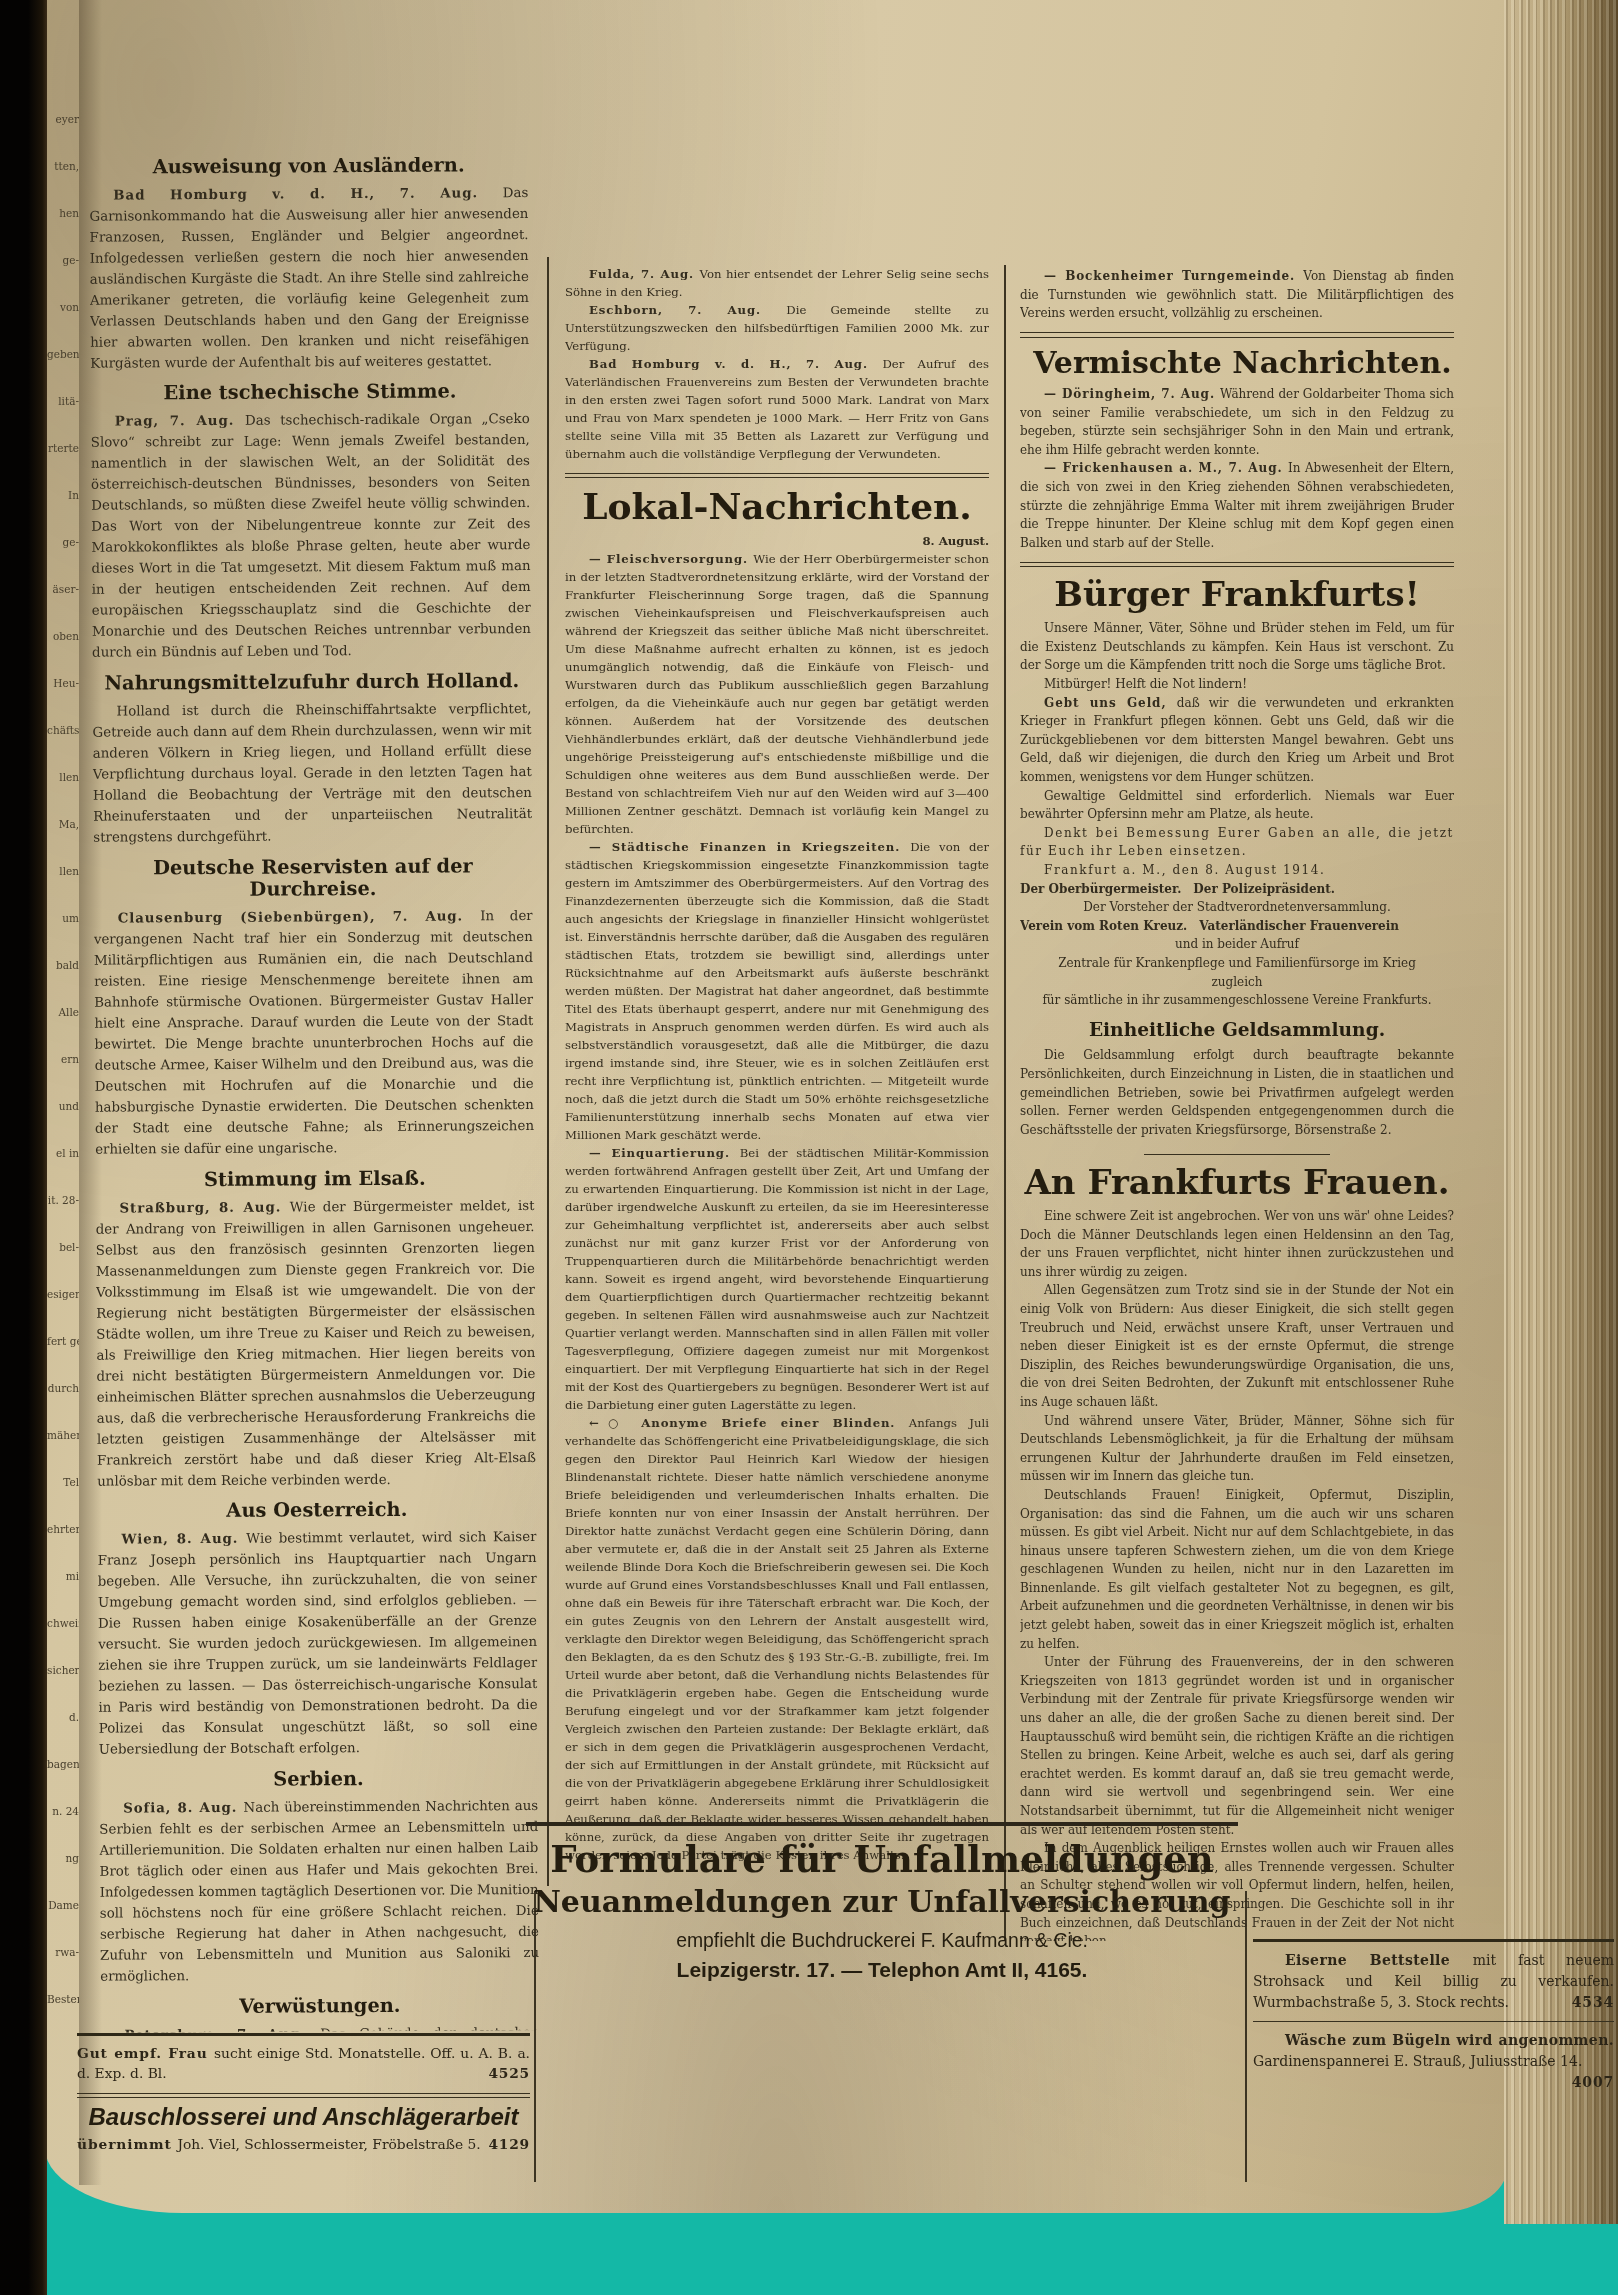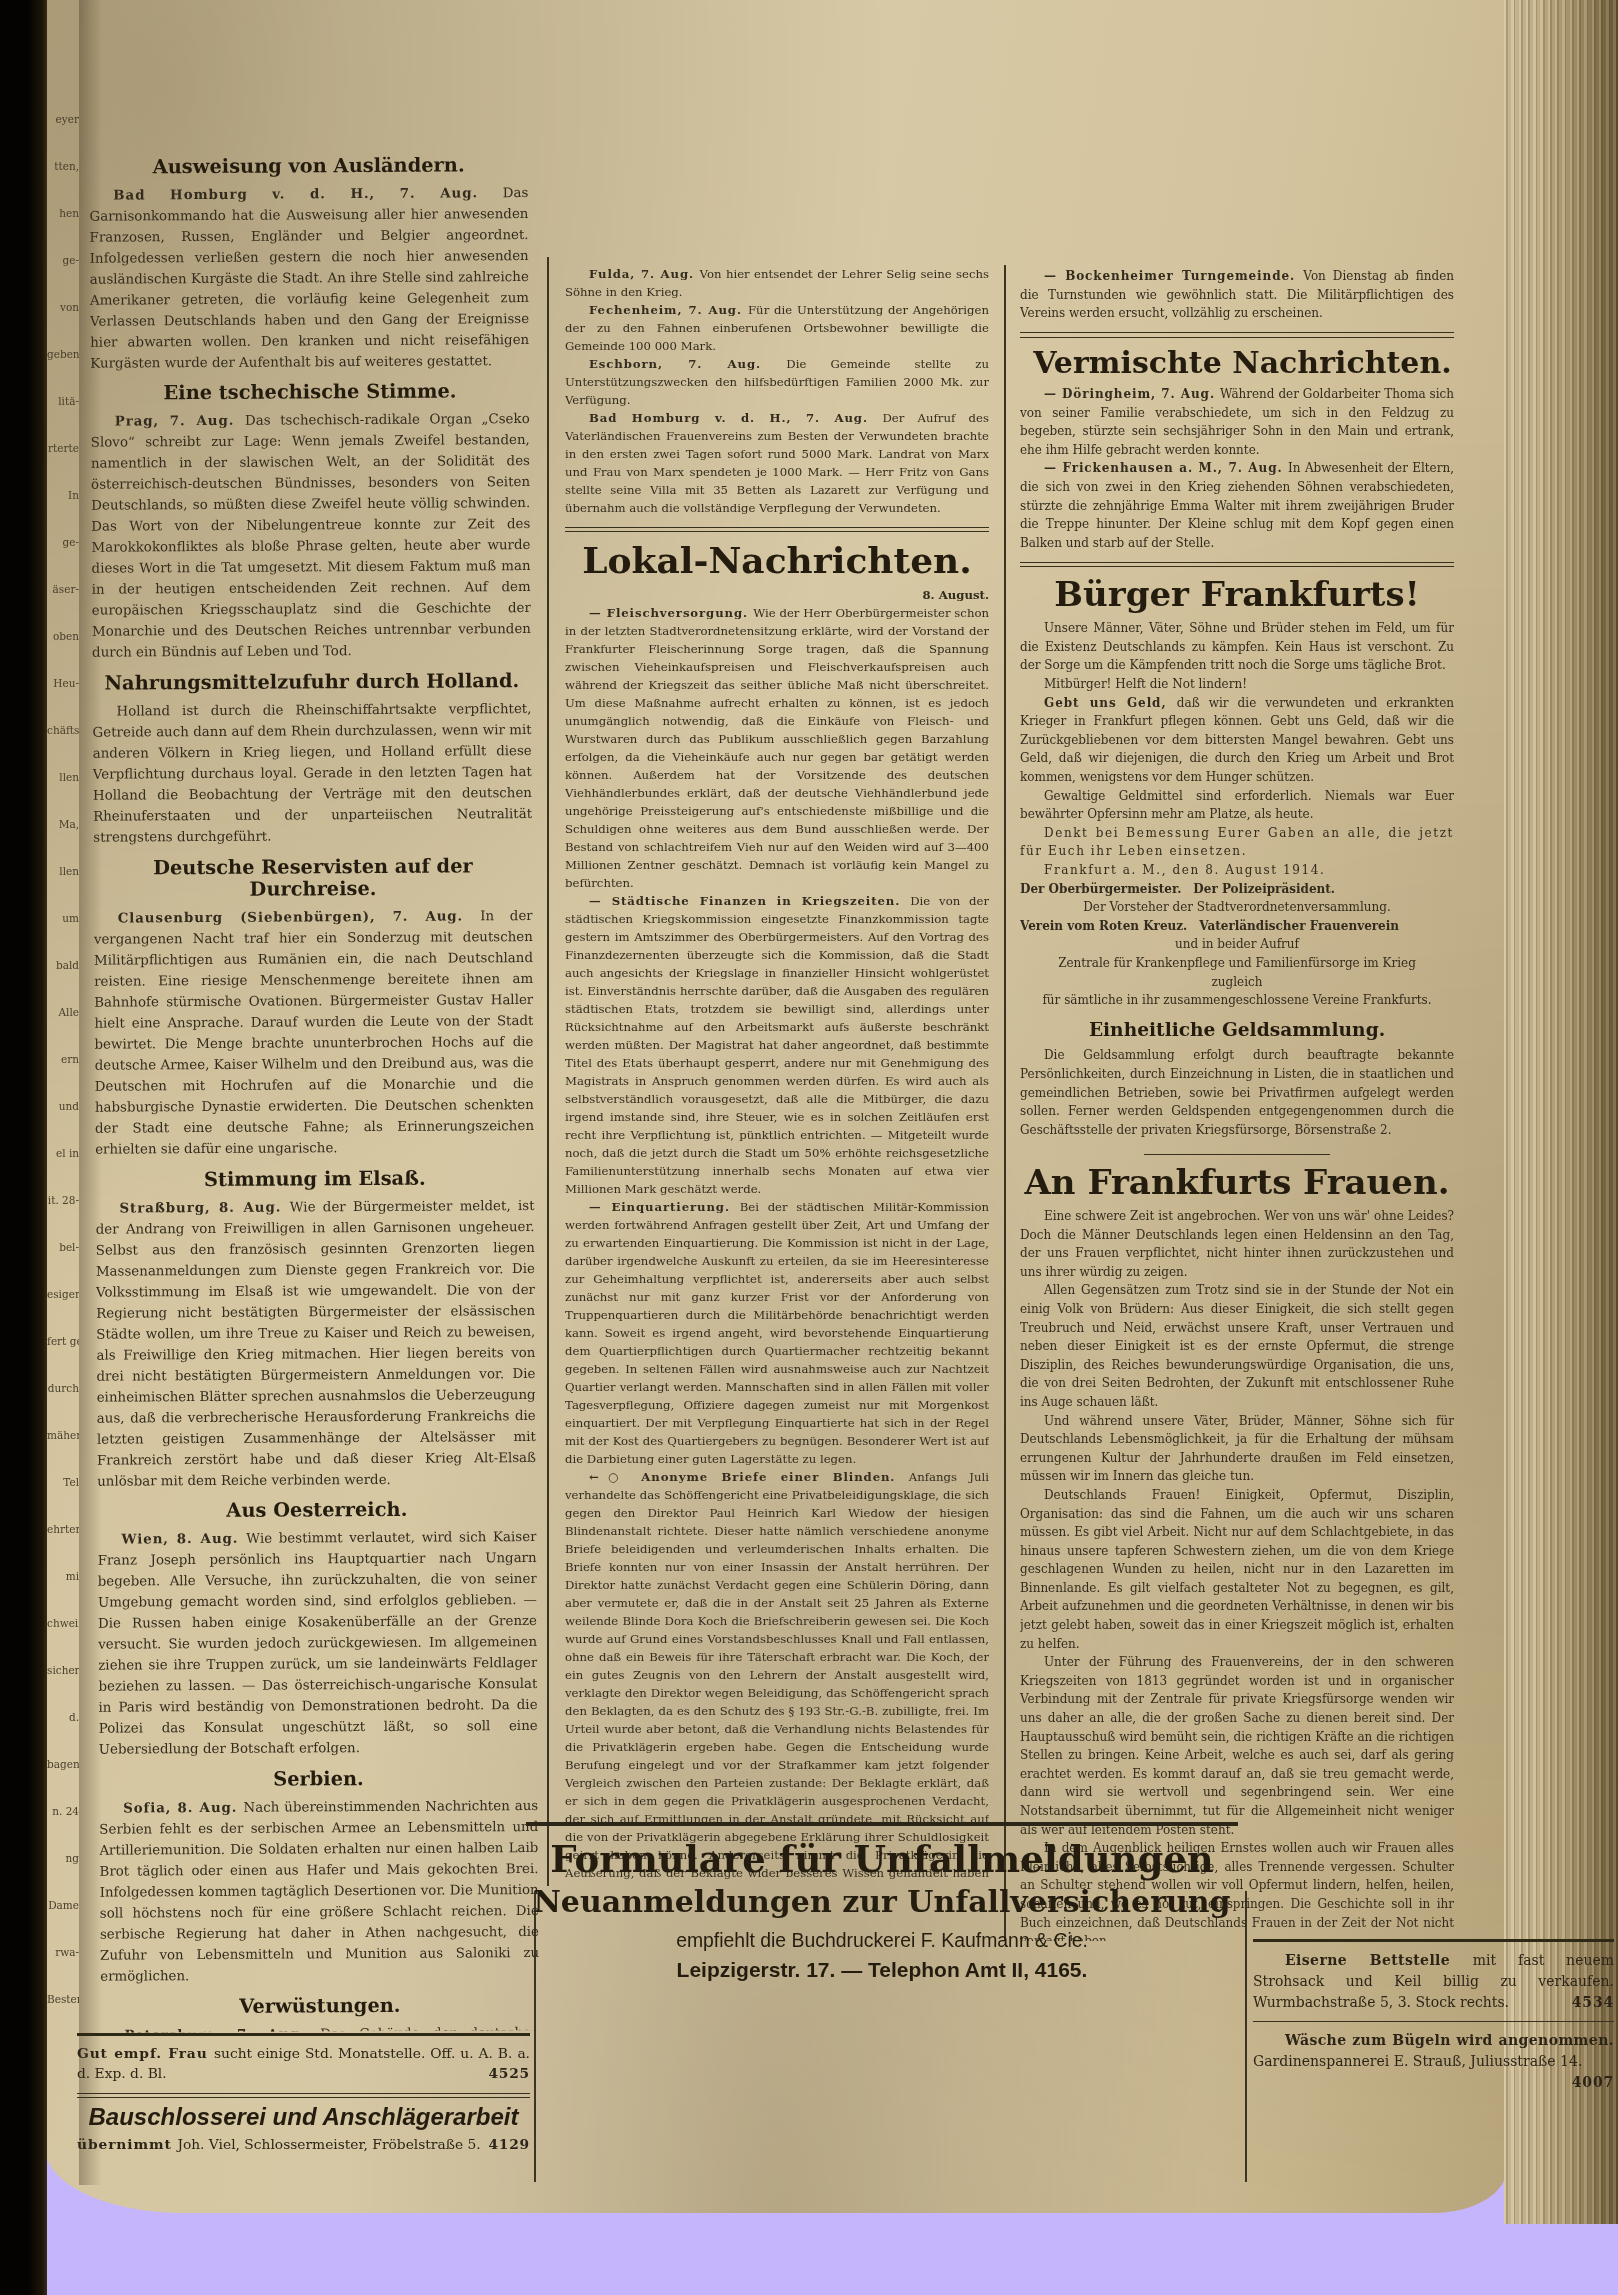--- a/index.html
+++ b/index.html
@@ -1,18 +1,18 @@
 <!DOCTYPE html>
 <html style="font-size:13px"><head>
 <meta charset="utf-8">
 <style>
   html,body{margin:0;padding:0;}
   body{width:1619px;height:2295px;background:#0b0805;overflow:hidden;
        font-family:"DejaVu Serif", serif;}
-  #photo{position:relative;width:1619px;height:2295px;background:#c4b5fd;overflow:hidden;}
+  #photo{position:relative;width:1619px;height:2295px;background:#14b8a6;overflow:hidden;}
 
   
   #paper{position:absolute;left:45px;top:0;width:1462px;height:2213px;
     background:linear-gradient(100deg,#c6b58d 0%,#d5c6a1 16%,#d8c9a6 45%,#d3c39d 70%,#c6b48c 88%,#b9a67d 100%);
     border-bottom-left-radius:138px 65px;border-bottom-right-radius:73px 45px;}
   #paper::before{content:'';position:absolute;inset:0;pointer-events:none;
     background:radial-gradient(ellipse at 8% 4%, rgba(55,38,18,0.22), transparent 38%),
                radial-gradient(ellipse at 50% 101%, rgba(55,38,18,0.20), transparent 42%),
                radial-gradient(ellipse at 100% 60%, rgba(70,50,25,0.10), transparent 50%);
     border-bottom-left-radius:138px 65px;border-bottom-right-radius:73px 45px;}
@@ -153,21 +153,20 @@
       <p class="para"><span class="lead">Straßburg, 8. Aug. </span>Wie der Bürgermeister meldet, ist der Andrang von Freiwilligen in allen Garnisonen ungeheuer. Selbst aus den französisch gesinnten Grenzorten liegen Massenanmeldungen zum Dienste gegen Frankreich vor. Die Volksstimmung im Elsaß ist wie umgewandelt. Die von der Regierung nicht bestätigten Bürgermeister der elsässischen Städte wollen, um ihre Treue zu Kaiser und Reich zu beweisen, als Freiwillige den Krieg mitmachen. Hier liegen bereits von drei nicht bestätigten Bürgermeistern Anmeldungen vor. Die einheimischen Blätter sprechen ausnahmslos die Ueberzeugung aus, daß die verbrecherische Herausforderung Frankreichs die letzten geistigen Zusammenhänge der Altelsässer mit Frankreich zerstört habe und daß dieser Krieg Alt-Elsaß unlösbar mit dem Reiche verbinden werde.</p>
       <div class="h2">Aus Oesterreich.</div>
       <p class="para"><span class="lead">Wien, 8. Aug. </span>Wie bestimmt verlautet, wird sich Kaiser Franz Joseph persönlich ins Hauptquartier nach Ungarn begeben. Alle Versuche, ihn zurückzuhalten, die von seiner Umgebung gemacht worden sind, sind erfolglos geblieben. — Die Russen haben einige Kosakenüberfälle an der Grenze versucht. Sie wurden jedoch zurückgewiesen. Im allgemeinen ziehen sie ihre Truppen zurück, um sie landeinwärts Feldlager beziehen zu lassen. — Das österreichisch-ungarische Konsulat in Paris wird beständig von Demonstrationen bedroht. Da die Polizei das Konsulat ungeschützt läßt, so soll eine Uebersiedlung der Botschaft erfolgen.</p>
       <div class="h2">Serbien.</div>
       <p class="para"><span class="lead">Sofia, 8. Aug. </span>Nach übereinstimmenden Nachrichten aus Serbien fehlt es der serbischen Armee an Lebensmitteln und Artilleriemunition. Die Soldaten erhalten nur einen halben Laib Brot täglich oder einen aus Hafer und Mais gekochten Brei. Infolgedessen kommen tagtäglich Desertionen vor. Die Munition soll höchstens noch für eine größere Schlacht reichen. Die serbische Regierung hat daher in Athen nachgesucht, die Zufuhr von Lebensmitteln und Munition aus Saloniki zu ermöglichen.</p>
       <div class="h2">Verwüstungen.</div>
       <p class="para"><span class="lead">Petersburg, 7. Aug. </span>Das Gebäude der deutschen Botschaft ist Gegenstand wüster Ausschreitungen geworden. Es wurde äußerlich beschädigt und im Innern zum Teil geplündert. Die Volksmenge soll durch unwahre Nachrichten über rücksichtslose Behandlung der Zarinmutter und des Großfürsten Konstantin auf deutschem Boden aufgereizt worden sein. Die Polizei verhaftete hundert an den Ausschreitungen beteiligte Personen, die dem Kriegsgericht zugeführt werden.</p>
     </div>
   <div class="col" id="col2">
       <p class="para"><span class="lead">Fulda, 7. Aug. </span>Von hier entsendet der Lehrer Selig seine sechs Söhne in den Krieg.</p>
-      <p class="para"><span class="lead">Fechenheim, 7. Aug. </span>Für die Unterstützung der Angehörigen der zu den Fahnen einberufenen Ortsbewohner bewilligte die Gemeinde 100 000 Mark.</p>
       <p class="para"><span class="lead">Eschborn, 7. Aug. </span>Die Gemeinde stellte zu Unterstützungszwecken den hilfsbedürftigen Familien 2000 Mk. zur Verfügung.</p>
       <p class="para"><span class="lead">Bad Homburg v. d. H., 7. Aug. </span>Der Aufruf des Vaterländischen Frauenvereins zum Besten der Verwundeten brachte in den ersten zwei Tagen sofort rund 5000 Mark. Landrat von Marx und Frau von Marx spendeten je 1000 Mark. — Herr Fritz von Gans stellte seine Villa mit 35 Betten als Lazarett zur Verfügung und übernahm auch die vollständige Verpflegung der Verwundeten.</p>
       <div class="rule-double"></div>
       <div class="h1 xl">Lokal-Nachrichten.</div>
       <p class="para align-right">8. August.</p>
       <p class="para"><span class="lead">— Fleischversorgung. </span>Wie der Herr Oberbürgermeister schon in der letzten Stadtverordnetensitzung erklärte, wird der Vorstand der Frankfurter Fleischerinnung Sorge tragen, daß die Spannung zwischen Vieheinkaufspreisen und Fleischverkaufspreisen auch während der Kriegszeit das seither übliche Maß nicht überschreitet. Um diese Maßnahme aufrecht erhalten zu können, ist es jedoch unumgänglich notwendig, daß die Einkäufe von Fleisch- und Wurstwaren durch das Publikum ausschließlich gegen Barzahlung erfolgen, da die Vieheinkäufe auch nur gegen bar getätigt werden können. Außerdem hat der Vorsitzende des deutschen Viehhändlerbundes erklärt, daß der deutsche Viehhändlerbund jede ungehörige Preissteigerung auf's entschiedenste mißbillige und die Schuldigen ohne weiteres aus dem Bund ausschließen werde. Der Bestand von schlachtreifem Vieh nur auf den Weiden wird auf 3—400 Millionen Zentner geschätzt. Demnach ist vorläufig kein Mangel zu befürchten.</p>
       <p class="para"><span class="lead">— Städtische Finanzen in Kriegszeiten. </span>Die von der städtischen Kriegskommission eingesetzte Finanzkommission tagte gestern im Amtszimmer des Oberbürgermeisters. Auf den Vortrag des Finanzdezernenten überzeugte sich die Kommission, daß die Stadt auch angesichts der Kriegslage in finanzieller Hinsicht wohlgerüstet ist. Einverständnis herrschte darüber, daß die Ausgaben des regulären städtischen Etats, trotzdem sie bewilligt sind, allerdings unter Rücksichtnahme auf den Arbeitsmarkt aufs äußerste beschränkt werden müßten. Der Magistrat hat daher angeordnet, daß bestimmte Titel des Etats überhaupt gesperrt, andere nur mit Genehmigung des Magistrats in Anspruch genommen werden dürfen. Es wird auch als selbstverständlich vorausgesetzt, daß alle die Mitbürger, die dazu irgend imstande sind, ihre Steuer, wie es in solchen Zeitläufen erst recht ihre Verpflichtung ist, pünktlich entrichten. — Mitgeteilt wurde noch, daß die jetzt durch die Stadt um 50% erhöhte reichsgesetzliche Familienunterstützung innerhalb sechs Monaten auf etwa vier Millionen Mark geschätzt werde.</p>
       <p class="para"><span class="lead">— Einquartierung. </span>Bei der städtischen Militär-Kommission werden fortwährend Anfragen gestellt über Zeit, Art und Umfang der zu erwartenden Einquartierung. Die Kommission ist nicht in der Lage, darüber irgendwelche Auskunft zu erteilen, da sie im Heeresinteresse zur Geheimhaltung verpflichtet ist, andererseits aber auch selbst zunächst nur mit ganz kurzer Frist vor der Anforderung von Truppenquartieren durch die Militärbehörde benachrichtigt werden kann. Soweit es irgend angeht, wird bevorstehende Einquartierung dem Quartierpflichtigen durch Quartiermacher rechtzeitig bekannt gegeben. In seltenen Fällen wird ausnahmsweise auch zur Nachtzeit Quartier verlangt werden. Mannschaften sind in allen Fällen mit voller Tagesverpflegung, Offiziere dagegen zumeist nur mit Morgenkost einquartiert. Der mit Verpflegung Einquartierte hat sich in der Regel mit der Kost des Quartiergebers zu begnügen. Besonderer Wert ist auf die Darbietung einer guten Lagerstätte zu legen.</p>
       <p class="para"><span class="lead">←○ Anonyme Briefe einer Blinden. </span>Anfangs Juli verhandelte das Schöffengericht eine Privatbeleidigungsklage, die sich gegen den Direktor Paul Heinrich Karl Wiedow der hiesigen Blindenanstalt richtete. Dieser hatte nämlich verschiedene anonyme Briefe beleidigenden und verleumderischen Inhalts erhalten. Die Briefe konnten nur von einer Insassin der Anstalt herrühren. Der Direktor hatte zunächst Verdacht gegen eine Schülerin Döring, dann aber vermutete er, daß die in der Anstalt seit 25 Jahren als Externe weilende Blinde Dora Koch die Briefschreiberin gewesen sei. Die Koch wurde auf Grund eines Vorstandsbeschlusses Knall und Fall entlassen, ohne daß ein Beweis für ihre Täterschaft erbracht war. Die Koch, der ein gutes Zeugnis von den Lehrern der Anstalt ausgestellt wird, verklagte den Direktor wegen Beleidigung, das Schöffengericht sprach den Beklagten, da es den Schutz des § 193 Str.-G.-B. zubilligte, frei. Im Urteil wurde aber betont, daß die Verhandlung nichts Belastendes für die Privatklägerin ergeben habe. Gegen die Entscheidung wurde Berufung eingelegt und vor der Strafkammer kam jetzt folgender Vergleich zwischen den Parteien zustande: Der Beklagte erklärt, daß er sich in dem gegen die Privatklägerin ausgesprochenen Verdacht, der sich auf Ermittlungen in der Anstalt gründete, mit Rücksicht auf die von der Privatklägerin abgegebene Erklärung ihrer Schuldlosigkeit geirrt haben könne. Andererseits nimmt die Privatklägerin die Aeußerung, daß der Beklagte wider besseres Wissen gehandelt haben könne, zurück, da diese Angaben von dritter Seite ihr zugetragen worden seien. Jede Partei trägt die Kosten ihres Anwalts.</p>
     </div>

